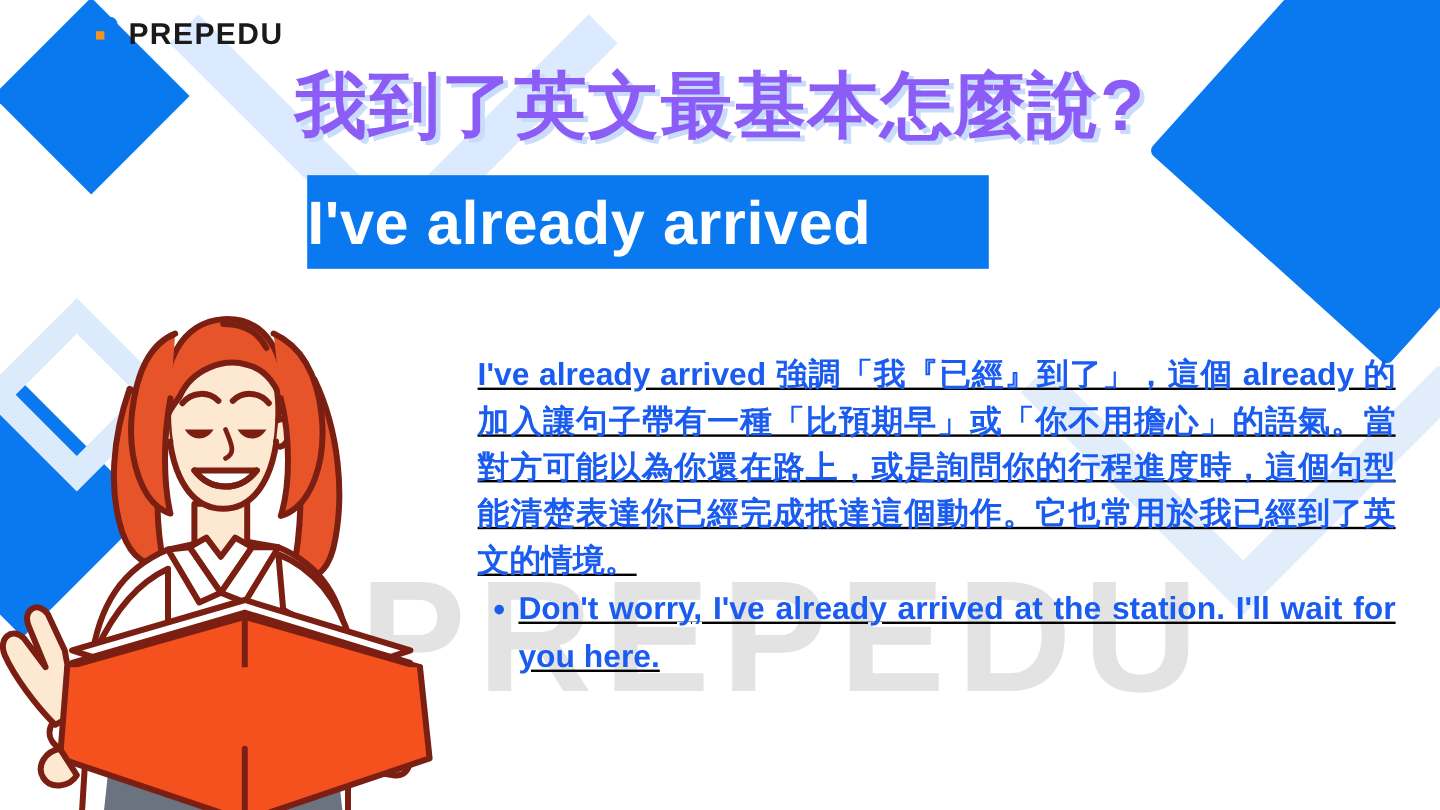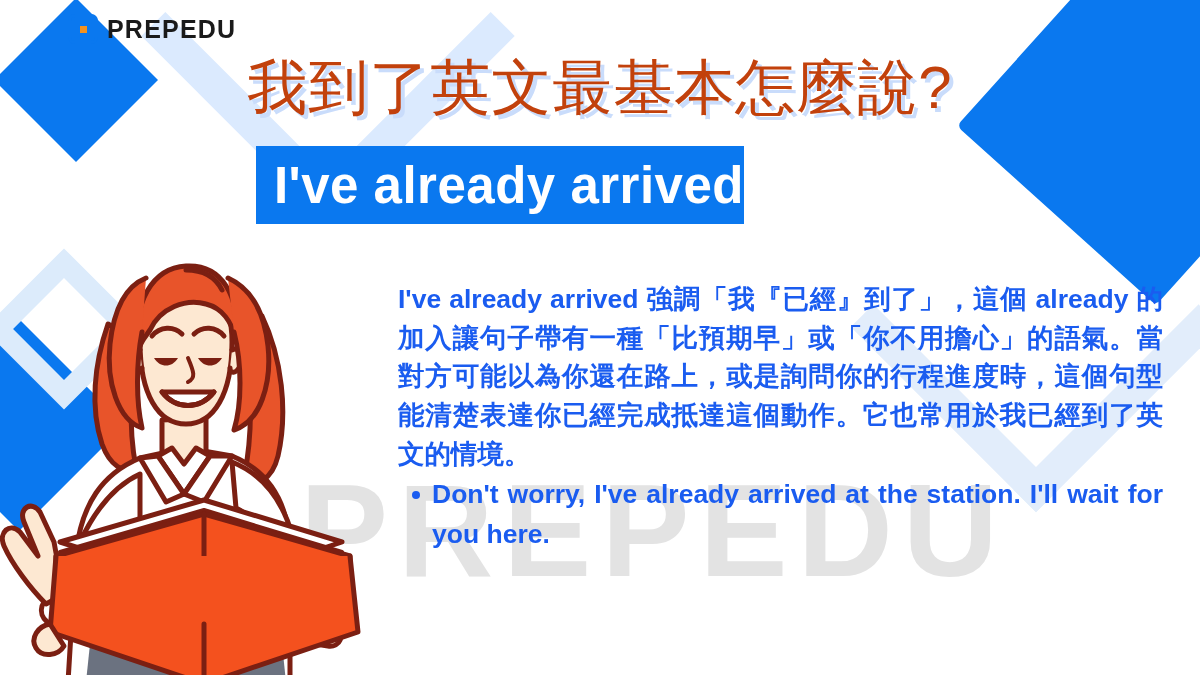--- a/index.html
+++ b/index.html
@@ -65,39 +65,39 @@
   .logo{position:absolute;left:68px;top:14px;display:flex;align-items:center;gap:9px;}
   .logo-mark{width:30px;height:30px;position:relative;flex:0 0 auto;}
   .logo-text{
     font-size:25px;font-weight:700;letter-spacing:1.2px;color:#1a1a1a;
     line-height:1;
   }
 
   
   .headline{
     position:absolute;left:0;top:48px;width:1200px;text-align:center;
-    font-size:60px;font-weight:400;color:#c2410c;letter-spacing:1px;
+    font-size:60px;font-weight:700;color:#8b5cf6;letter-spacing:1px;
     text-shadow:4px 4px 0 #c9dcfb;
     font-family:"Liberation Sans","DejaVu Sans",sans-serif;
     white-space:nowrap;
   }
 
   
   .banner{
-    position:absolute;left:256px;top:146px;width:488px;height:78px;
-    background:#0a78ef;display:flex;align-items:center;justify-content:flex-end;
+    position:absolute;left:256px;top:146px;width:568px;height:78px;
+    background:#0a78ef;display:flex;align-items:center;justify-content:flex-start;
   }
   .banner-text{
     color:#ffffff;font-size:51px;font-weight:700;letter-spacing:0.5px;
     line-height:1;white-space:nowrap;
   }
 
   
   .body-col{
-    position:absolute;left:398px;top:280px;width:765px;
+    position:absolute;left:398px;top:293px;width:765px;text-decoration:underline;
   }
   .para{
     color:#1a5cf0;font-size:26.5px;font-weight:700;line-height:1.46;
     text-align:justify;margin:0;
   }
   .eg-label{
     color:#b51f2a;font-size:26px;font-weight:700;margin:6px 0 0 0;line-height:1.4;
   }
   .eg-label .colon{color:#1a5cf0;}
   .bullets{margin:2px 0 0 0;padding:0 0 0 34px;list-style:none;}

